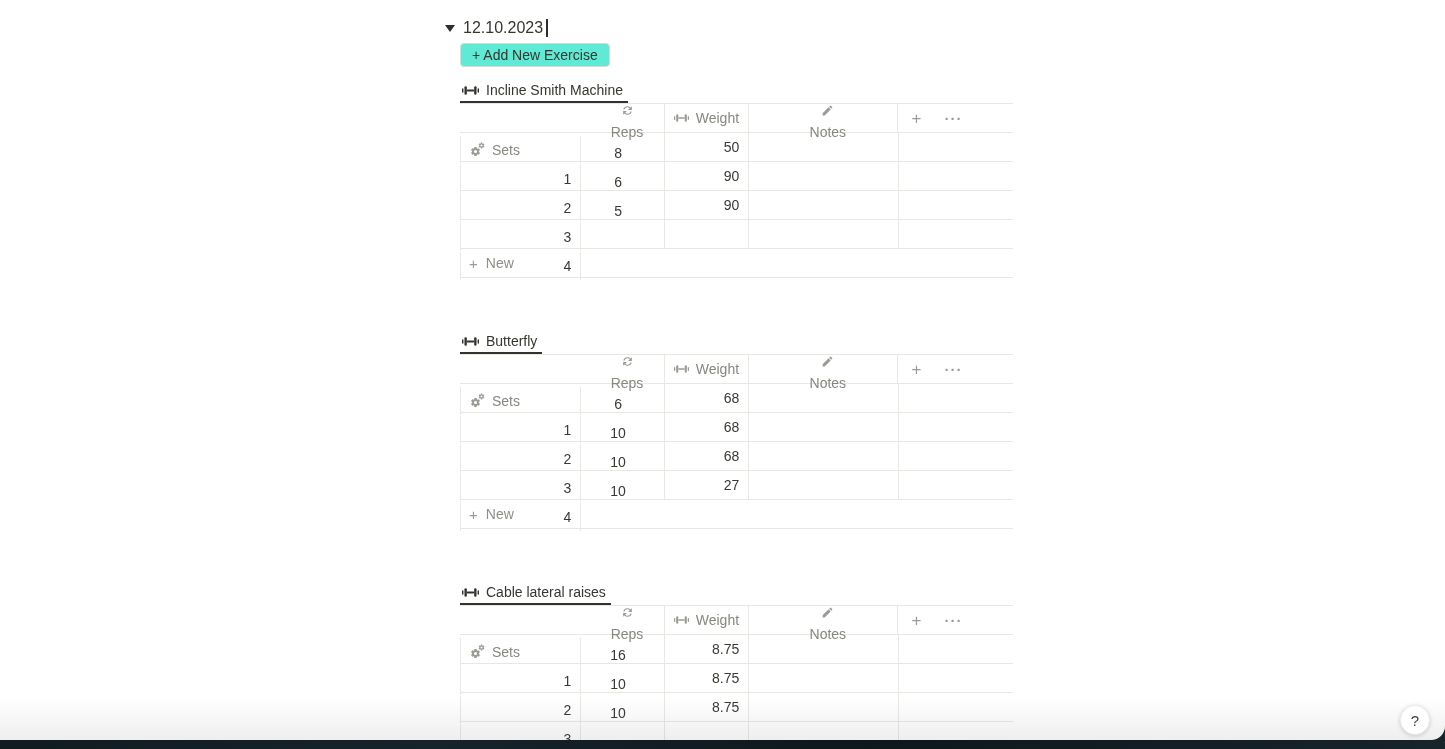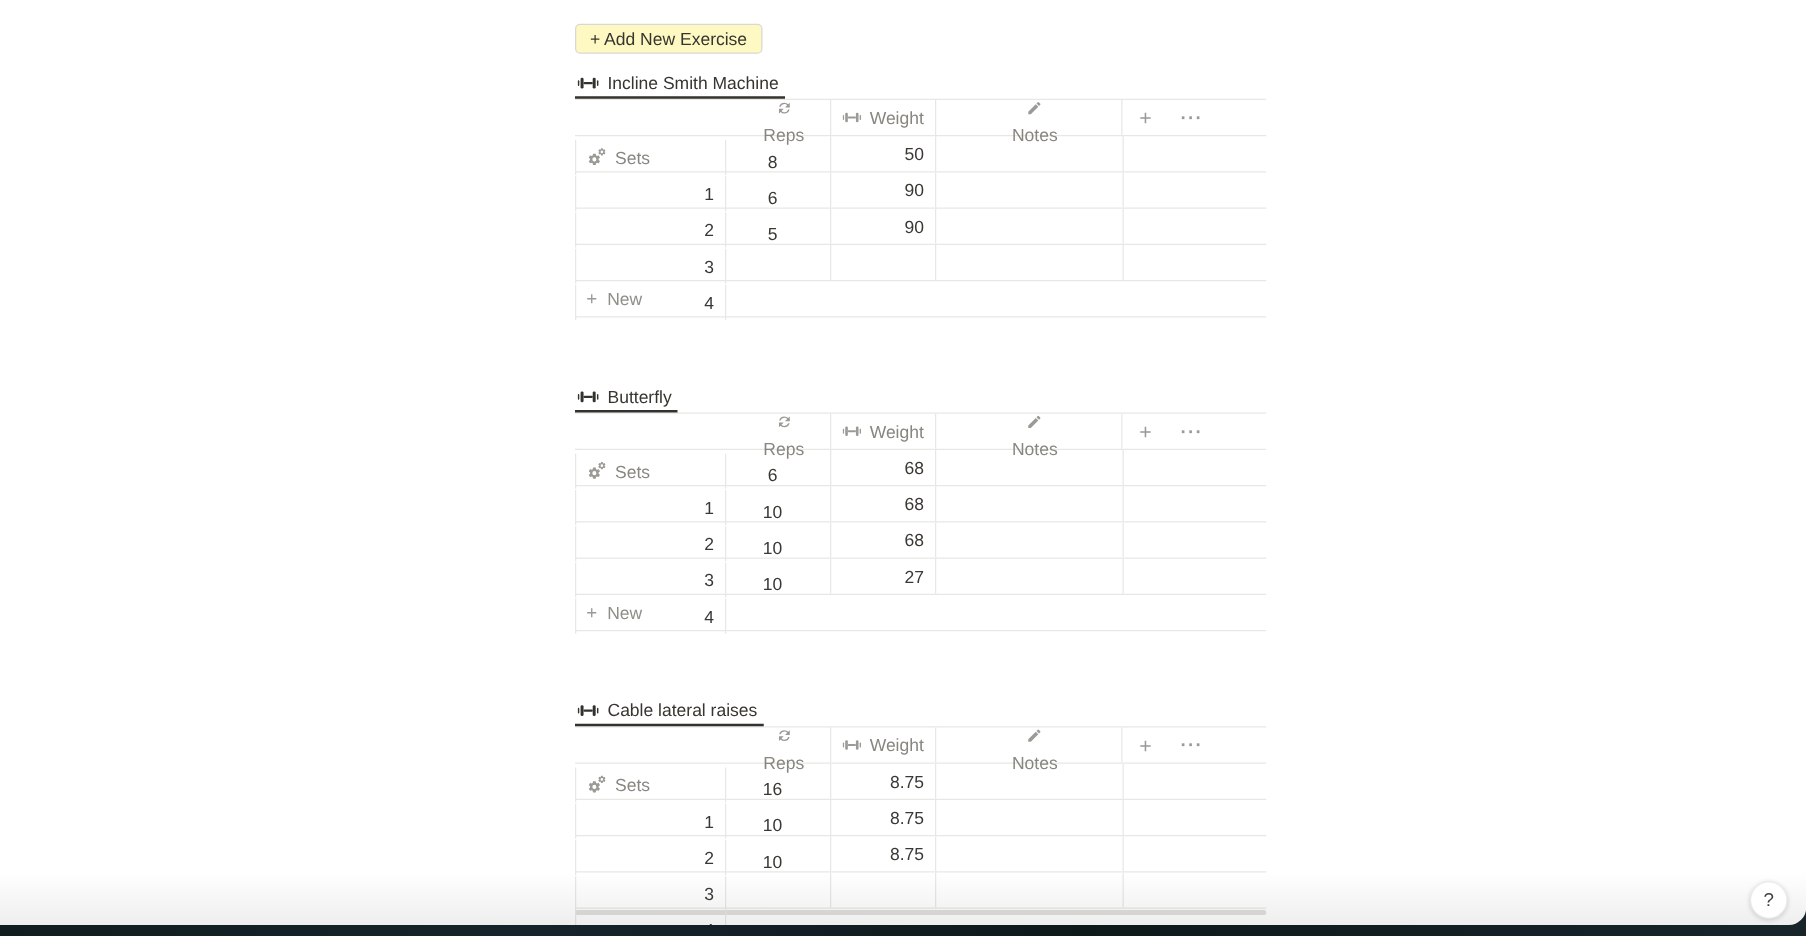--- a/index.html
+++ b/index.html
@@ -33,21 +33,21 @@
     width:20px;margin-left:-20px;display:flex;align-items:center;justify-content:center;
     cursor:pointer;flex:0 0 20px;
   }
   .tri{width:0;height:0;border-left:5.5px solid transparent;border-right:5.5px solid transparent;border-top:7px solid #2f2e2a;}
   .date-title{font-size:16px;font-weight:500;color:var(--text);margin-left:3px;}
   .caret{display:inline-block;width:1.5px;height:18px;background:#2f2e2a;margin-left:3px;vertical-align:middle;}
 
   
   .add-btn{
     margin-top:3px;display:inline-flex;align-items:center;height:24px;
-    padding:0 11px;border:1px solid #d9d8d4;border-radius:4px;background:#fef9c3;
+    padding:0 11px;border:1px solid #d9d8d4;border-radius:4px;background:#5eead4;
     font-size:14px;font-weight:500;color:var(--text);cursor:pointer;
   }
 
   
   .section{margin-top:0;}
   .tab{
     display:inline-flex;align-items:center;gap:7px;
     margin-top:16px;height:20px;padding:0 5px 4px 2px;
     border-bottom:2px solid #33322e;position:relative;z-index:2;cursor:pointer;text-align:right;
   }
@@ -113,20 +113,27 @@
     <symbol id="ic-pencil" viewBox="0 0 24 24">
       <path d="M3 17.25V21h3.75L17.81 9.94l-3.75-3.75L3 17.25zM20.71 7.04c.39-.39.39-1.02 0-1.41l-2.34-2.34a.996.996 0 0 0-1.41 0l-1.83 1.83 3.75 3.75 1.83-1.83z"></path>
     </symbol>
   </defs>
 </svg>
 
 <div class="sheet">
   <div class="content">
 
     
+    <div class="toggle-row">
+      <span class="toggle-btn">
+          <span class="tri"></span>
+        </span>
+      <span class="date-title">12.10.2023</span>
+      <span class="caret"></span>
+    </div>
 
     
     <div class="add-btn">+ Add New Exercise</div>
 
     
     <div class="section">
       <div class="tab">
         <span class="tab-dumbbell">
             <svg width="17" height="11">
               <use href="#ic-dumbbell"></use>

